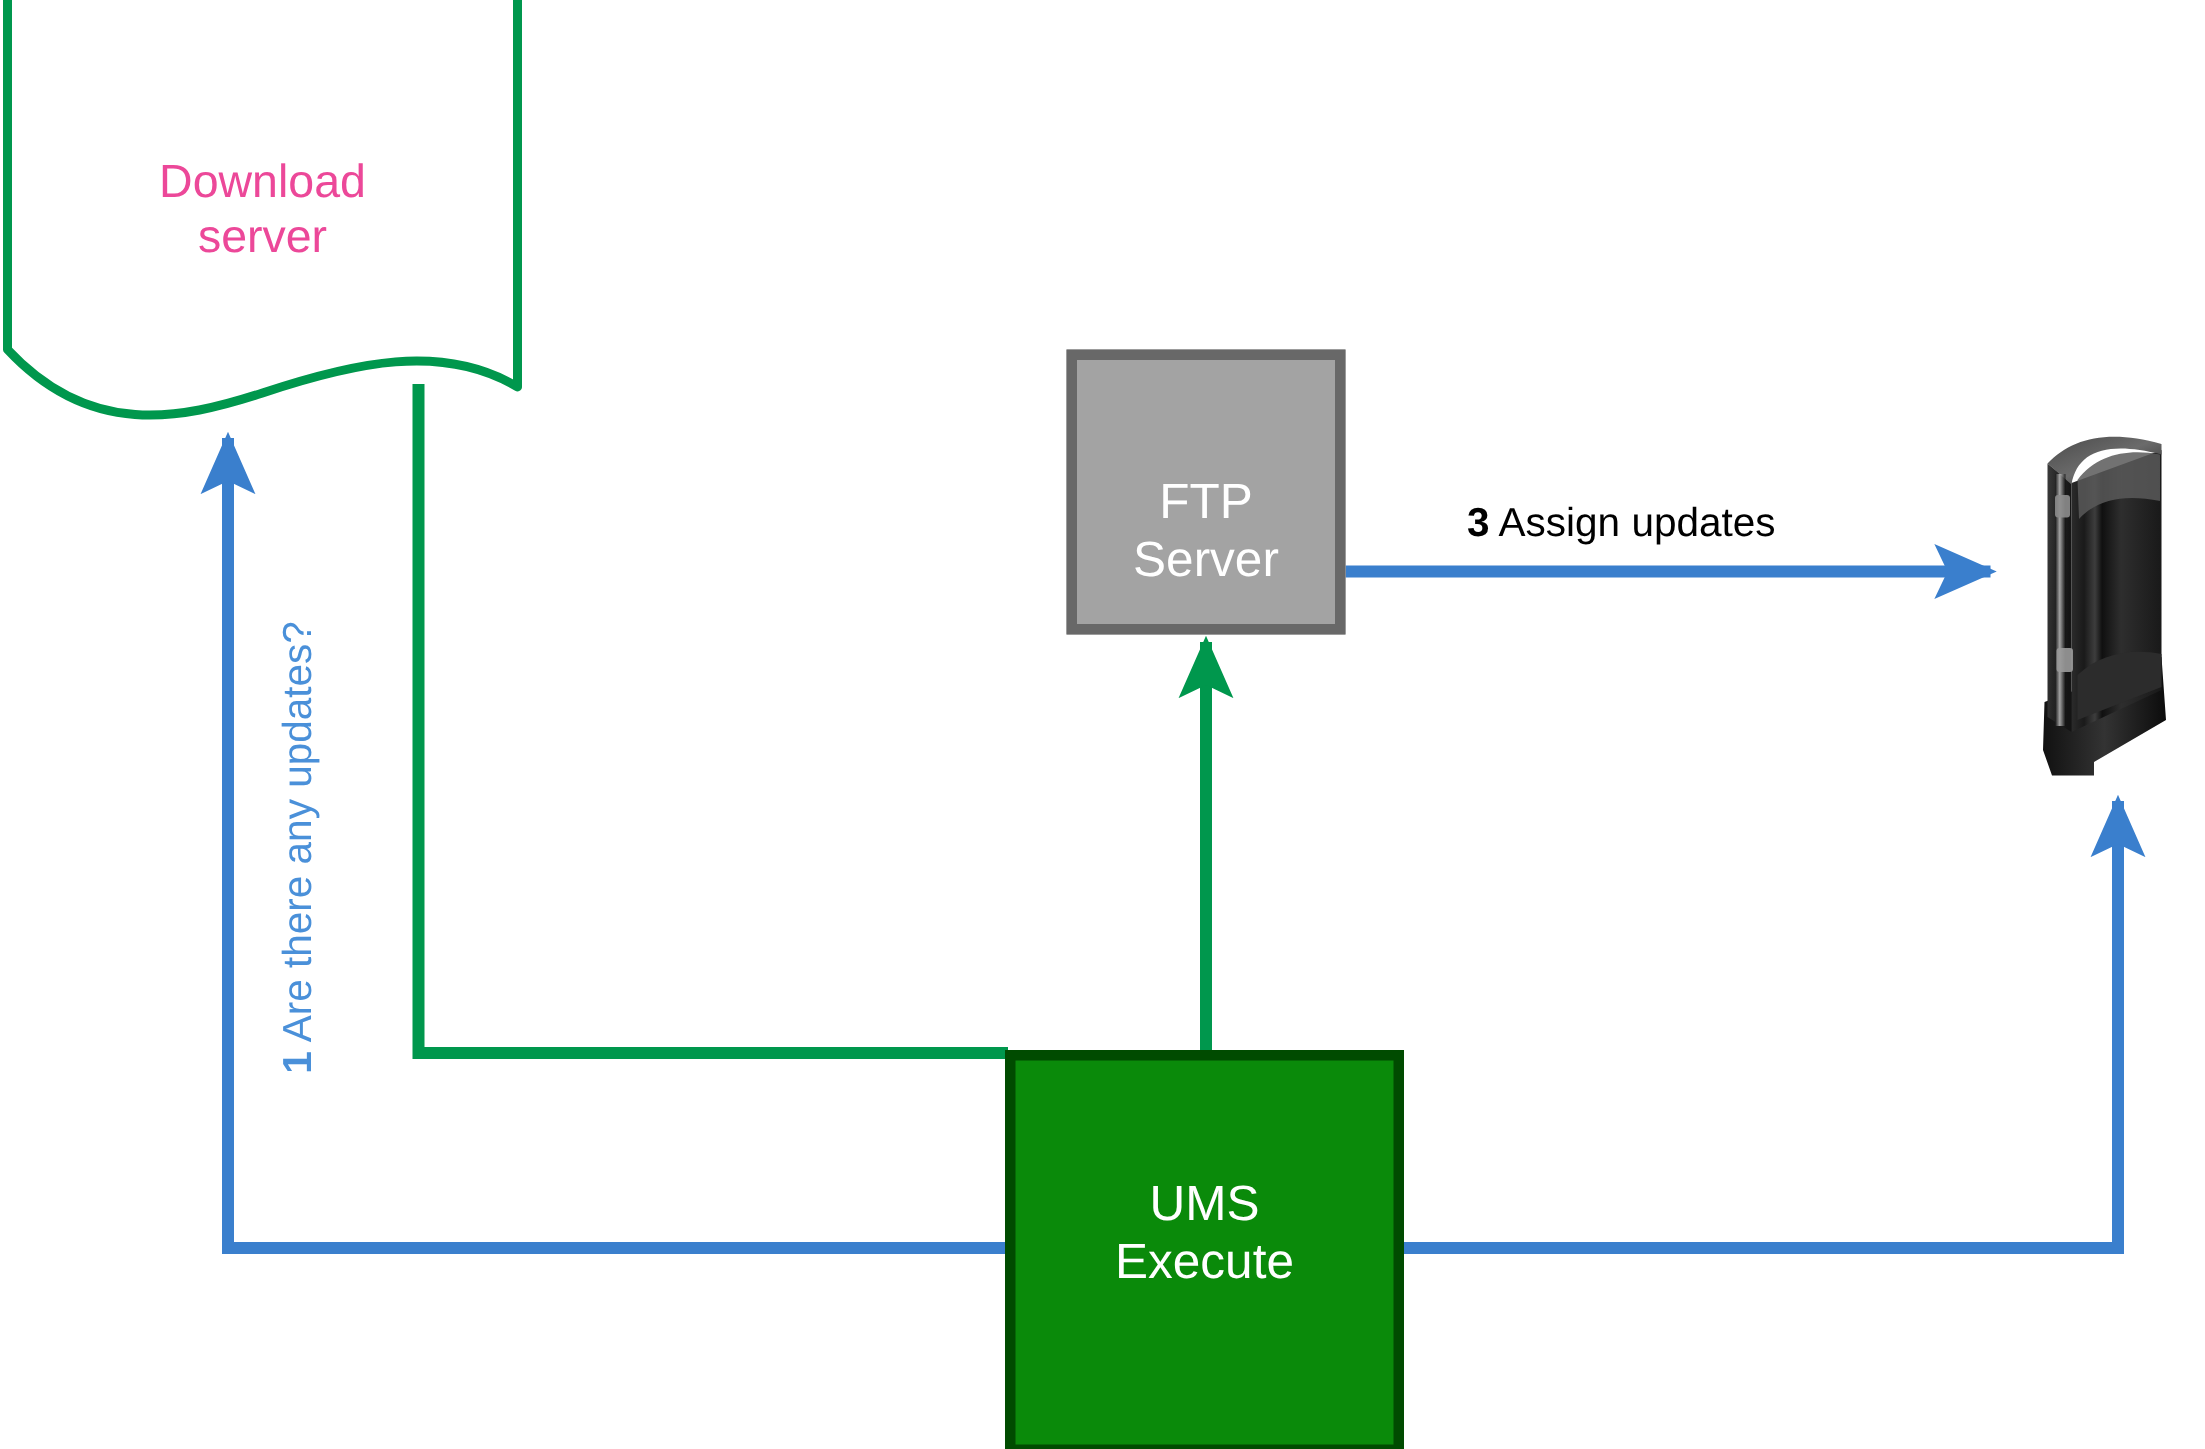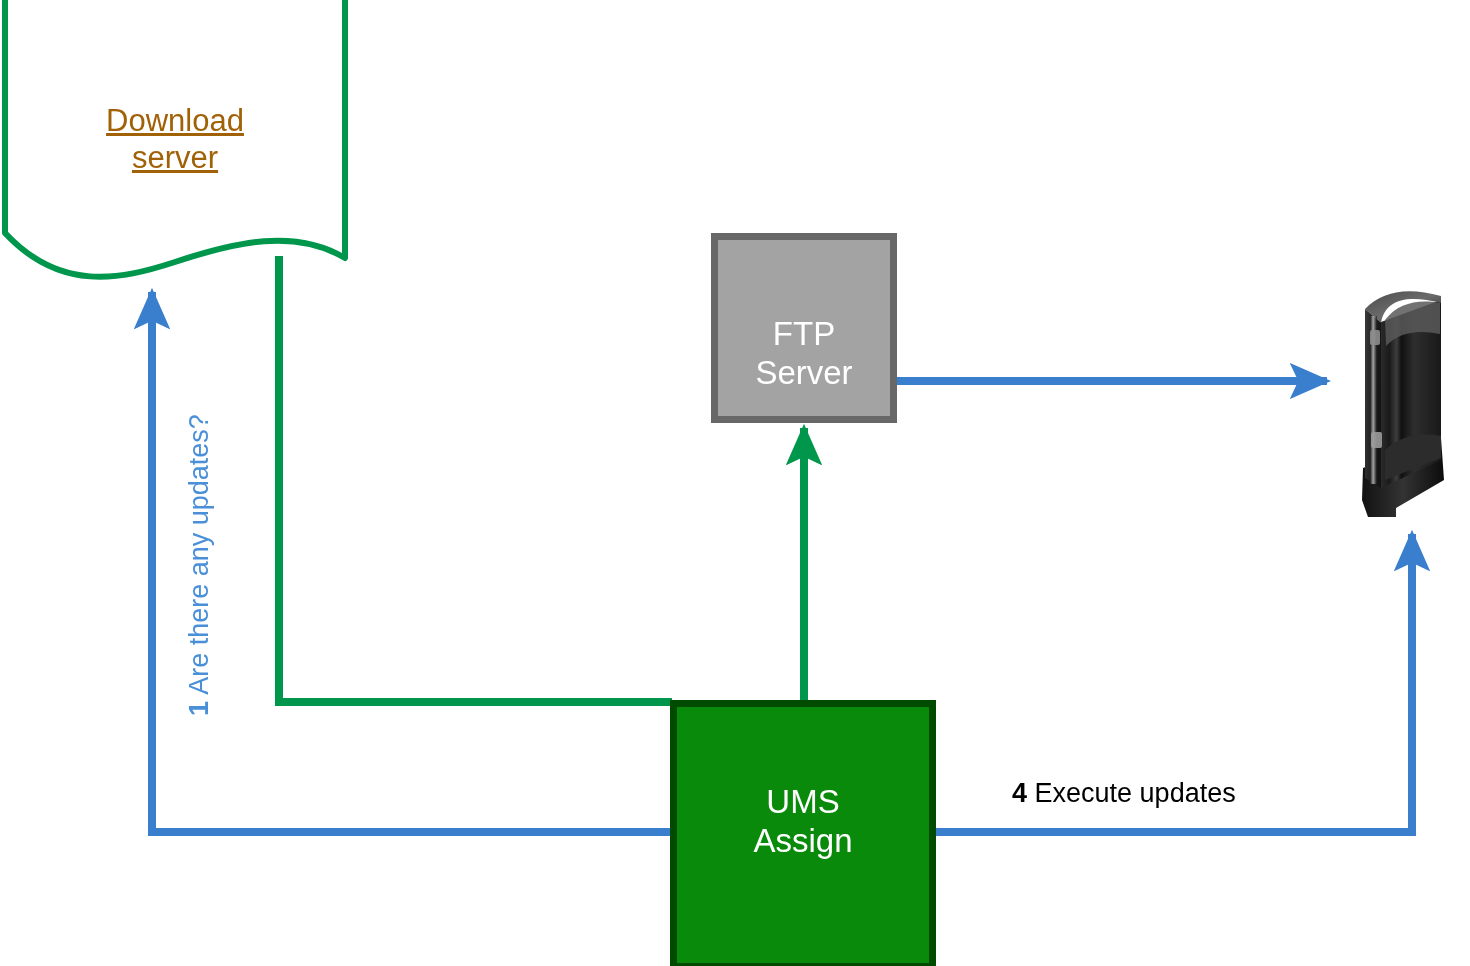--- a/index.html
+++ b/index.html
@@ -37,22 +37,21 @@
     left: 0px;
     top: 0px;
     width: 350px;
     height: 280px;
   }
   #download-server-label {
     left: 0px;
     top: 103px;
     width: 350px;
     font-size: 31px;
-    color: #a16207;
-    text-decoration: underline;
+    color: #ec4899;
   }
   
   #ftp-server-node {
     position: absolute;
     left: 711px;
     top: 233px;
     width: 186px;
     height: 190px;
     background: #a3a3a3;
     border: 7px solid #686868;
@@ -213,27 +212,27 @@
     <div class="node-label" id="download-server-label">Download
 server</div>
   </div>
 
   <div id="ftp-server-node"></div>
   <div class="node-label" id="ftp-server-label">FTP
 Server</div>
 
   <div id="ums-server-node"></div>
   <div class="node-label" id="ums-server-label">UMS
-Assign</div>
+Execute</div>
 
   <div id="label-any-updates">
     <span class="seq">1</span>
     <span>Are there any updates?</span>
   </div>
 
 
-
-  <div class="flow-label" id="label-execute-updates">
-    <span class="seq">4</span>
-    <span>Execute updates</span>
+  <div class="flow-label" id="label-assign-updates">
+    <span class="seq">3</span>
+    <span>Assign updates</span>
   </div>
 
+
 </div>
 
 </body></html>

